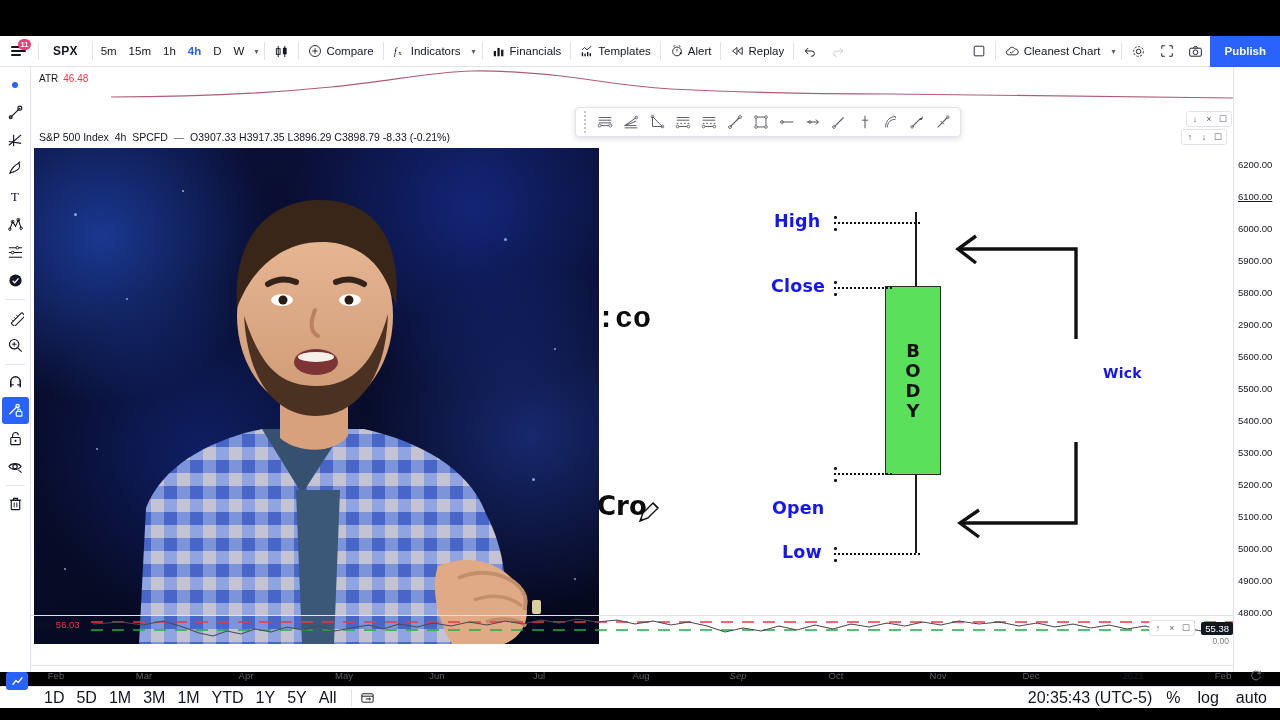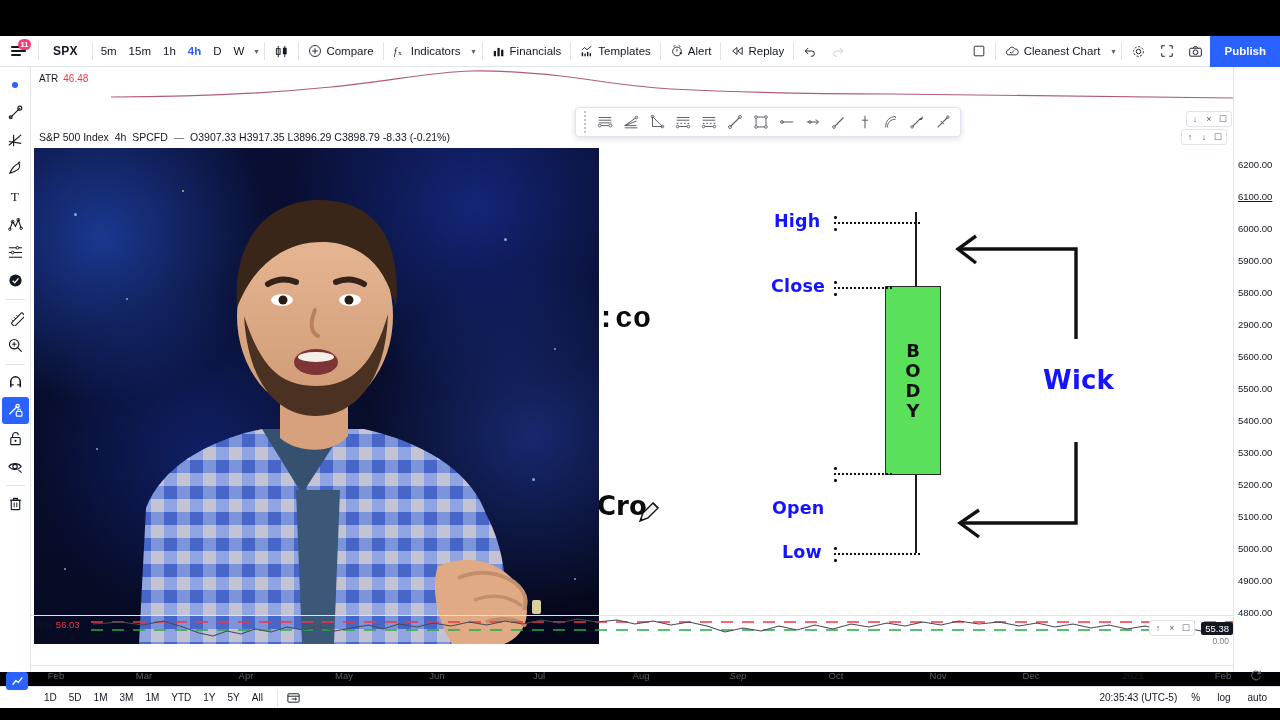--- a/index.html
+++ b/index.html
@@ -150,21 +150,21 @@
     position:absolute; left:31px; top:629px; width:1202px; height:21px;
     font-size:9.5px; color:#5d606b; border-top:1px solid #e0e3eb;
   }
   .time-axis .tl { position:absolute; top:4px; transform:translateX(-50%); white-space:nowrap; }
   .time-axis .tl.yr { color:#131722; font-weight:700; }
 
   
   .statusbar {
     position:absolute; left:0; top:650px; width:1280px; height:22px;
     border-top:1px solid #e0e3eb; display:flex; align-items:center;
-    font-size:10px; color:#131722; background:#fff;
+    font-size:16px; color:#131722; background:#fff;
   }
   .sb-range { padding:0 6px; height:16px; display:flex; align-items:center; border-radius:3px; }
   .sb-spacer { flex:1 1 auto; }
   .sb-right { display:flex; align-items:center; gap:11px; padding-right:10px; color:#131722; }
   .sb-time { color:#131722; }
   .sb-tog { padding:0 3px; }
 
   
   .mini-ctrl {
     position:absolute; display:flex; align-items:center; gap:2px;
@@ -491,21 +491,21 @@
         <div class="dg-dot3" style="left:803px; top:412px;"></div>
 
         <div class="dg-dotted" style="left:803px; top:486px; width:86px;"></div>
         <div class="dg-dot3" style="left:803px; top:480px;"></div>
         <div class="dg-dot3" style="left:803px; top:492px;"></div>
 
         <div class="dg-label" style="left:743px; top:144px;">High</div>
         <div class="dg-label" style="left:740px; top:209px;">Close</div>
         <div class="dg-label" style="left:741px; top:395px;margin-top:36px;">Open</div>
         <div class="dg-label" style="left:751px; top:475px;">Low</div>
-        <div class="dg-label" style="left:1012px; top:298px; font-size:26px;">Wick</div>
+        <div class="dg-label" style="left:1072px; top:298px; font-size:14px;">Wick</div>
 
         <svg style="position:absolute; left:900px; top:160px; width:180px; height:330px;" viewBox="0 0 180 330">
           <polyline points="30,22 145,22 145,112" fill="none" stroke="#111" stroke-width="3.4" stroke-linejoin="miter"></polyline>
           <polyline points="45,9 27,22 45,36" fill="none" stroke="#111" stroke-width="3.4" stroke-linecap="butt"></polyline>
           <polyline points="145,215 145,296 32,296" fill="none" stroke="#111" stroke-width="3.4" stroke-linejoin="miter"></polyline>
           <polyline points="48,283 29,296 48,310" fill="none" stroke="#111" stroke-width="3.4" stroke-linecap="butt"></polyline>
         </svg>
       </div>
 
       <div class="hw" style="left:566px; top:235px; font-size:30px; font-family:Liberation Mono, monospace;">:co</div>

